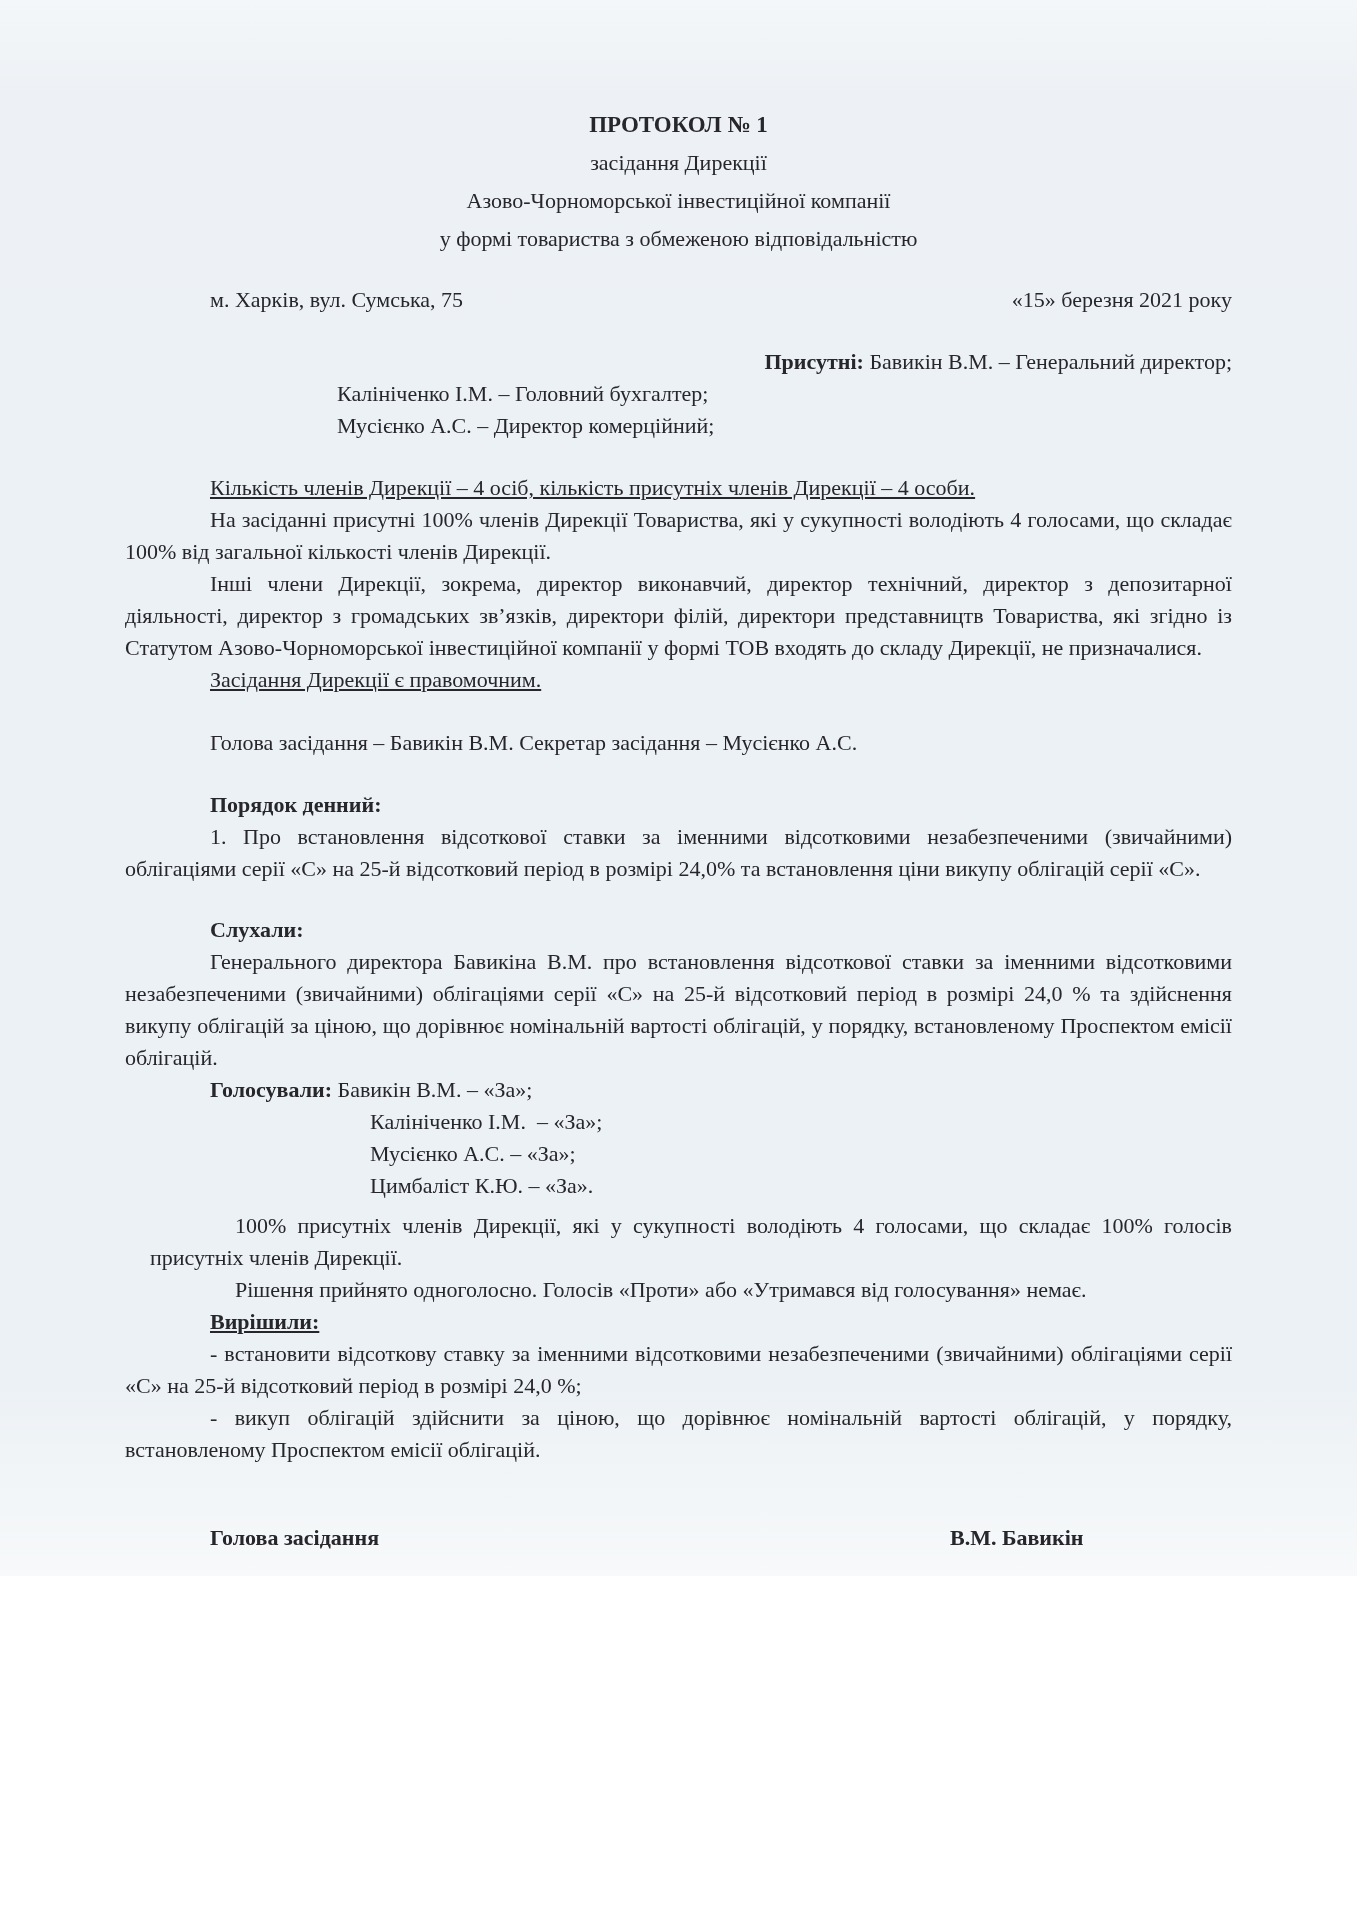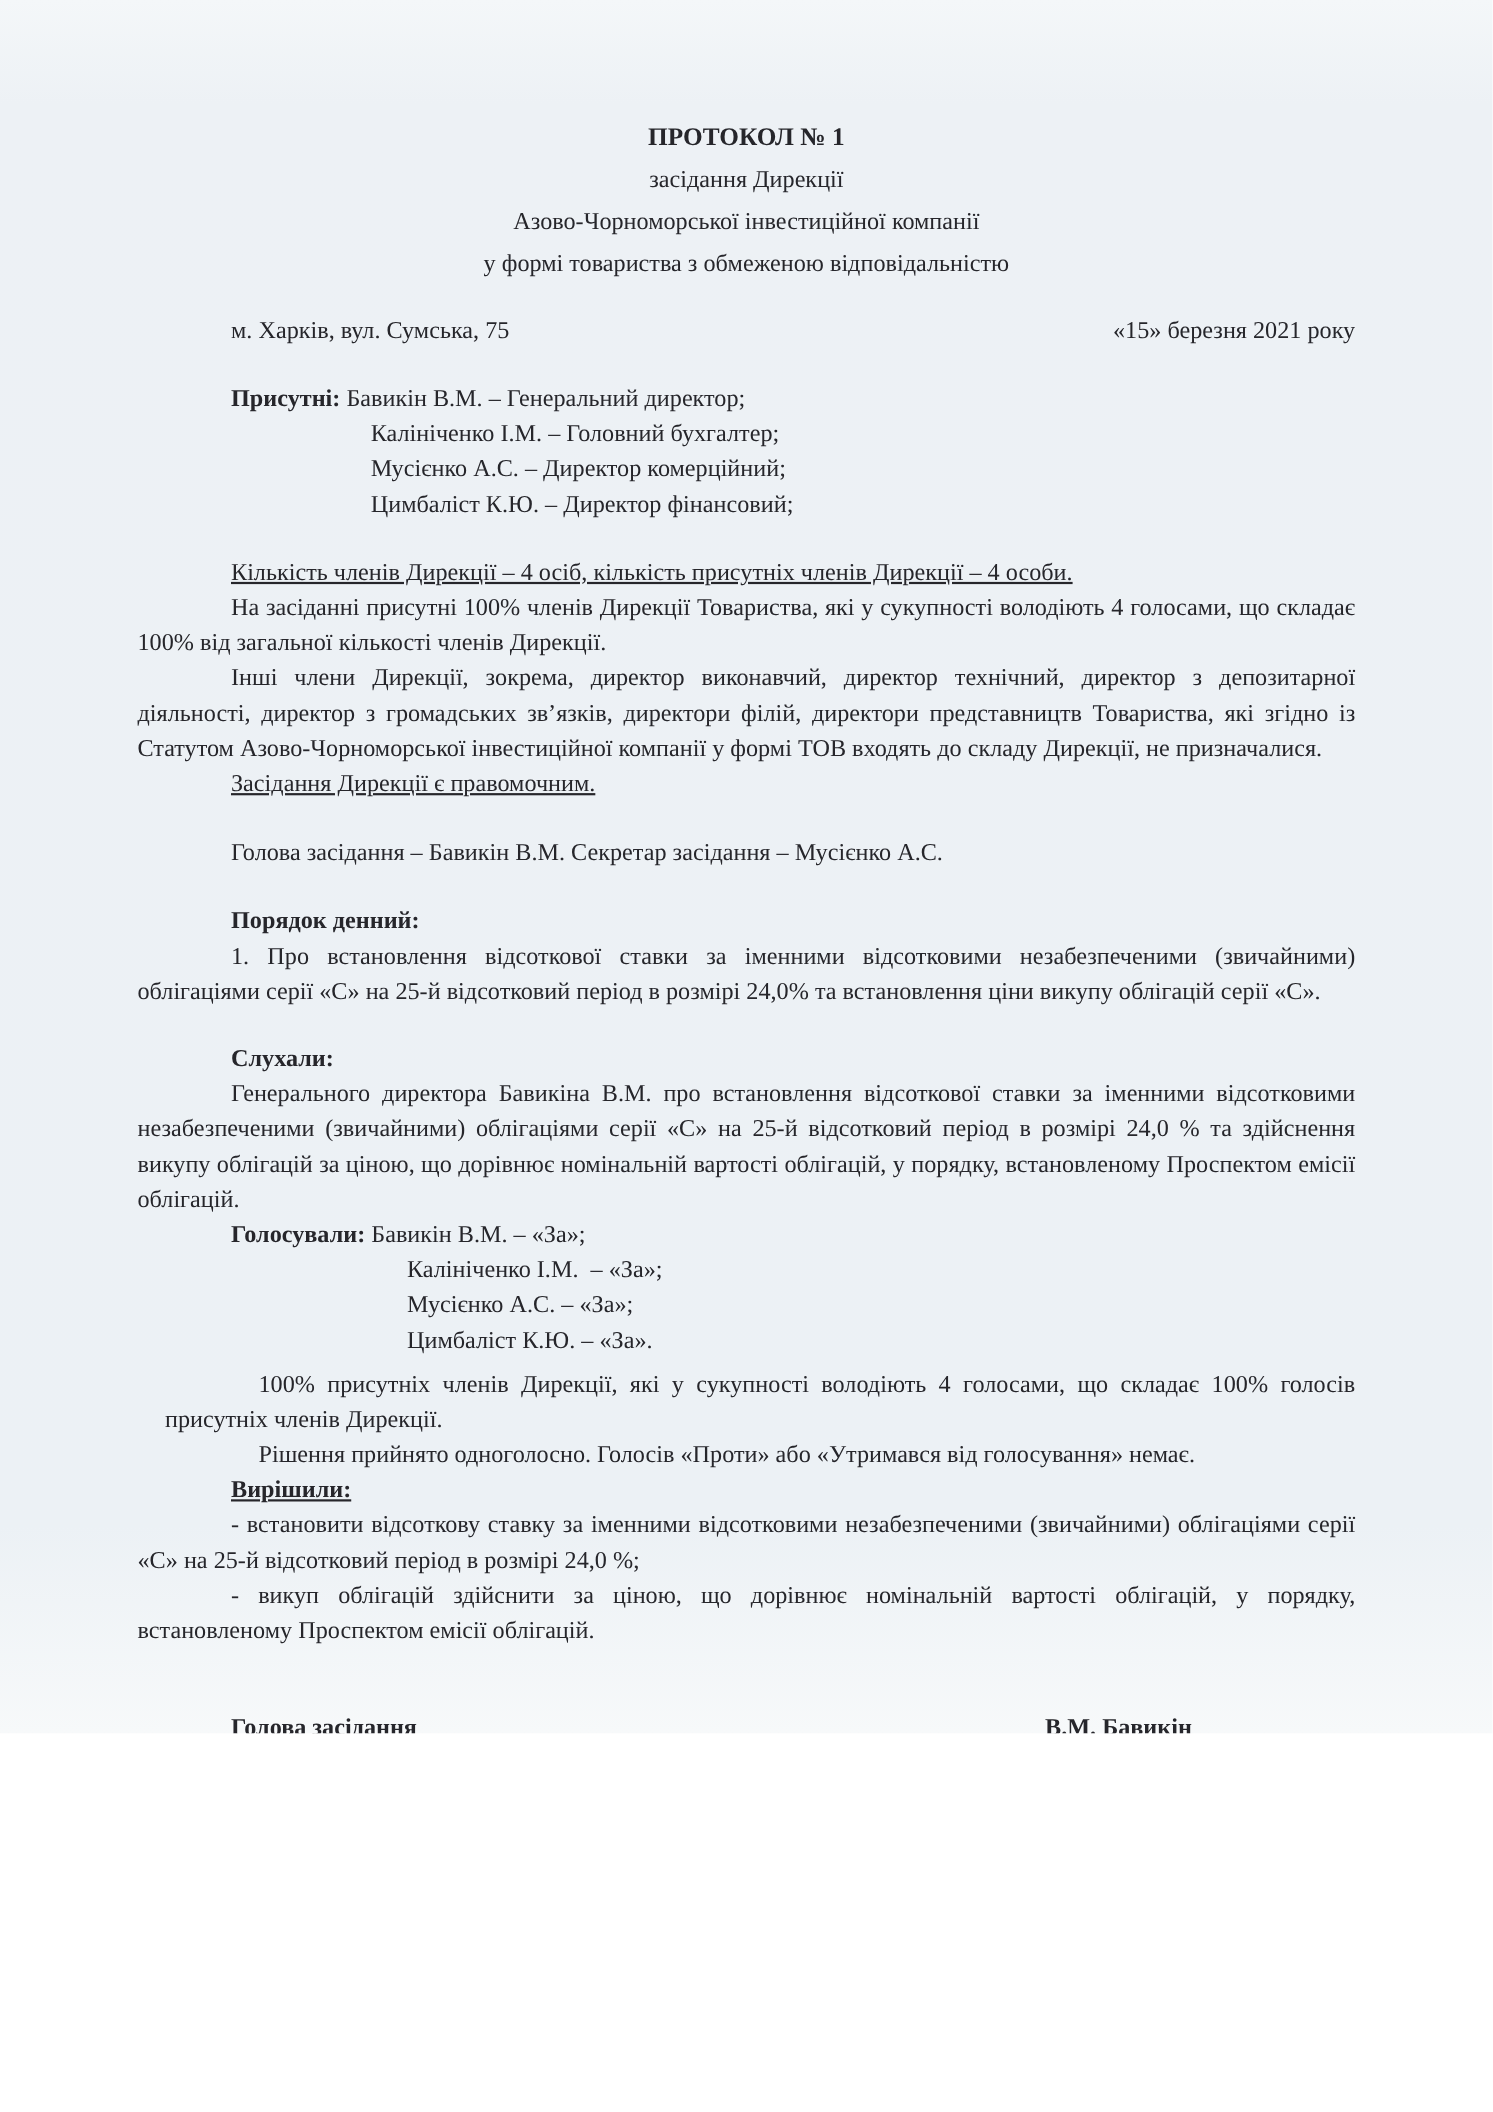--- a/index.html
+++ b/index.html
@@ -20,21 +20,21 @@
   .b { font-weight: bold; }
   .center { text-align: center; line-height: 38px; }
   .title { font-size: 23px; }
   .date-row {
     display: flex;
     justify-content: space-between;
     margin-top: 26px;
     padding-left: 85px;
   }
   .attendees { margin-top: 30px; }
-  .att-first { text-indent: 85px; }
+  .att-first { text-indent: 85px; text-align: right; }
   .att-cont { margin-left: 212px; }
   .block-members { margin-top: 30px; }
   .para { text-align: justify; text-indent: 85px; }
   .single { text-indent: 85px; text-decoration: underline; }
   .chairline { margin-top: 31px; text-indent: 85px; }
   .agenda-head { margin-top: 30px; text-indent: 85px; }
   .heard-head { margin-top: 29px; text-indent: 85px; }
   .vote-first { text-indent: 85px; }
   .vote-cont { margin-left: 245px; }
   .results { margin-top: 8px; margin-left: 25px; }
@@ -75,21 +75,20 @@
 
   <div class="date-row">
     <span>м. Харків, вул. Сумська, 75</span>
     <span>«15» березня 2021 року</span>
   </div>
 
   <div class="attendees">
     <div class="att-first"><span class="b">Присутні:</span> <span>Бавикін В.М. – Генеральний директор;</span></div>
     <div class="att-cont">Калініченко І.М. – Головний бухгалтер;</div>
     <div class="att-cont">Мусієнко А.С. – Директор комерційний;</div>
-    <div class="att-cont">Цимбаліст К.Ю. – Директор фінансовий;</div>
   </div>
 
   <div class="block-members">
     <div class="single">Кількість членів Дирекції – 4 осіб, кількість присутніх членів Дирекції – 4 особи.</div>
     <div class="para">На засіданні присутні 100% членів Дирекції Товариства, які у сукупності володіють 4 голосами, що складає 100% від загальної кількості членів Дирекції.</div>
     <div class="para">Інші члени Дирекції, зокрема, директор виконавчий, директор технічний, директор з депозитарної діяльності, директор з громадських зв’язків, директори філій, директори представництв Товариства, які згідно із Статутом Азово-Чорноморської інвестиційної компанії у формі ТОВ входять до складу Дирекції, не призначалися.</div>
     <div class="single">Засідання Дирекції є правомочним.</div>
   </div>
 
   <div class="chairline">Голова засідання – Бавикін В.М. Секретар засідання – Мусієнко А.С.</div>

